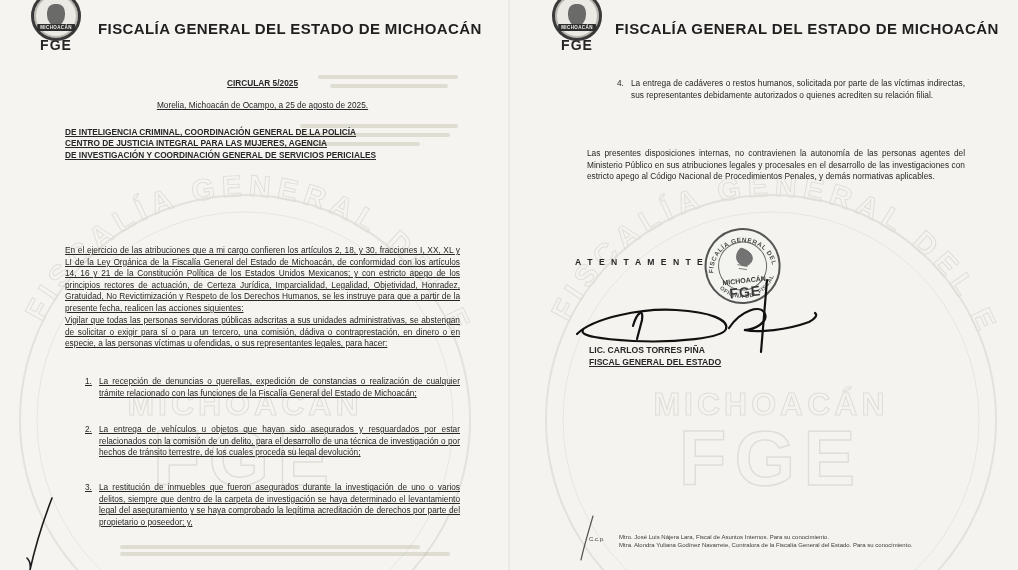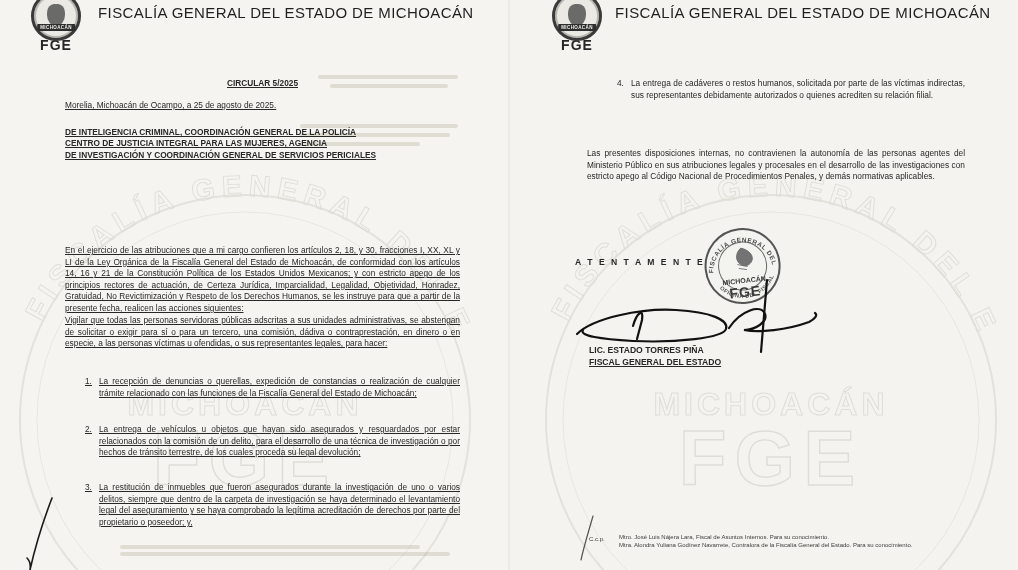--- a/index.html
+++ b/index.html
@@ -4,42 +4,42 @@
 <style>
   html,body{margin:0;padding:0;background:#e8e6e1;}
   .canvas{position:relative;width:1018px;height:570px;overflow:hidden;
           background:#f6f5f1;font-family:"Liberation Sans",sans-serif;}
   .page{position:absolute;top:0;width:509px;height:570px;overflow:hidden;background:#f5f4f0;}
   .page1{left:0;}
   .page2{left:509px;background:#f4f3ef;}
   .seam{position:absolute;left:508px;top:0;width:2px;height:570px;background:#eceae5;}
 
   
-  .hdr-title{position:absolute;top:4px;font-size:15px;font-weight:normal;color:#1f1f1f;
+  .hdr-title{position:absolute;top:20px;font-size:15px;font-weight:bold;color:#1f1f1f;
              letter-spacing:.4px;white-space:nowrap;}
   .page1 .hdr-title{left:98px;}
   .page2 .hdr-title{left:106px;}
   .logo{position:absolute;top:-9px;width:64px;text-align:center;}
   .page1 .logo{left:24px;}
   .page2 .logo{left:36px;}
   .logo-circle{position:relative;width:44px;height:44px;margin:0 auto;border-radius:50%;
                border:3px solid #3a3a3a;background:#eae9e4;box-shadow:inset 0 0 0 2px #b9b7b0;}
   .logo-emblem{position:absolute;left:50%;top:50%;width:18px;height:22px;transform:translate(-50%,-55%);
                background:#4a4a4a;border-radius:40% 40% 50% 50%;opacity:.8;}
   .logo-banner{position:absolute;left:50%;top:30px;transform:translateX(-50%);
                background:#2e2e2e;color:#f2f1ec;font-size:4.5px;font-weight:bold;
                padding:1px 3px;letter-spacing:.4px;white-space:nowrap;border-radius:1px;}
   .logo-fge{margin-top:-4px;font-size:14px;font-weight:bold;color:#262626;letter-spacing:1px;}
 
   
   .tx{position:absolute;color:#272727;font-size:8.3px;line-height:11.6px;}
   .page1 .block{left:65px;width:395px;text-decoration:underline;}
   .page2 .block{left:78px;width:378px;}
   .center{text-align:center;font-weight:bold;}
-  .right{text-align:left;}
+  .right{text-align:center;}
   .just{text-align:justify;margin-top:24px;}
   .addr{font-weight:bold;line-height:11.4px;}
   .li{display:flex;}
   .li .num{flex:0 0 14px;margin-left:20px;}
   .page2 .li .num{margin-left:30px;}
   .li .itx{flex:1;text-align:justify;}
   .closing{font-weight:bold;letter-spacing:2px;font-size:8.6px;}
   .sig-name{font-weight:bold;font-size:8.6px;line-height:11.5px;}
   .ccp{position:absolute;font-size:6px;line-height:7.5px;color:#3c3c3c;}
   .ccp-label{position:absolute;left:80px;top:536px;font-size:6px;color:#3c3c3c;}
@@ -174,21 +174,21 @@
 
     <svg class="sig" style="left:62px;top:262px;" width="260" height="95" viewBox="0 0 260 95">
       <g fill="none" stroke="#111" stroke-width="2.2" stroke-linecap="round">
         <path d="M 6 72 C 22 56, 70 46, 105 48 C 140 50, 158 58, 155 67 C 152 76, 105 81, 62 79 C 30 77, 8 74, 12 68"></path>
         <path d="M 62 64 C 66 50, 73 46, 71 58 L 66 77"></path>
         <path d="M 158 66 C 170 48, 190 42, 194 52 C 197 60, 184 68, 173 68 C 188 71, 216 68, 238 60 C 244 57, 247 53, 244 51"></path>
         <path d="M 196 18 L 190 90"></path>
       </g>
     </svg>
 
-    <div class="tx sig-name" style="left:80px;top:345px;">LIC. ESTADO TORRES PIÑA</div>
+    <div class="tx sig-name" style="left:80px;top:345px;">LIC. CARLOS TORRES PIÑA</div>
     <div class="tx sig-name" style="left:80px;top:357px;text-decoration:underline;">FISCAL GENERAL DEL ESTADO</div>
 
     <svg class="sig" style="left:66px;top:512px;" width="22" height="50" viewBox="0 0 22 50">
       <path d="M 6 48 C 9 34, 14 18, 18 4" fill="none" stroke="#2a2a2a" stroke-width="1.2" stroke-linecap="round" opacity="0.8"></path>
     </svg>
 
     <div class="ccp-label">C.c.p.</div>
     <div class="ccp ccp-lines">
       <div>Mtro. José Luis Nájera Lara, Fiscal de Asuntos Internos. Para su conocimiento.</div>
       <div>Mtra. Alondra Yuliana Godínez Navarrete, Contralora de la Fiscalía General del Estado. Para su conocimiento.</div>

